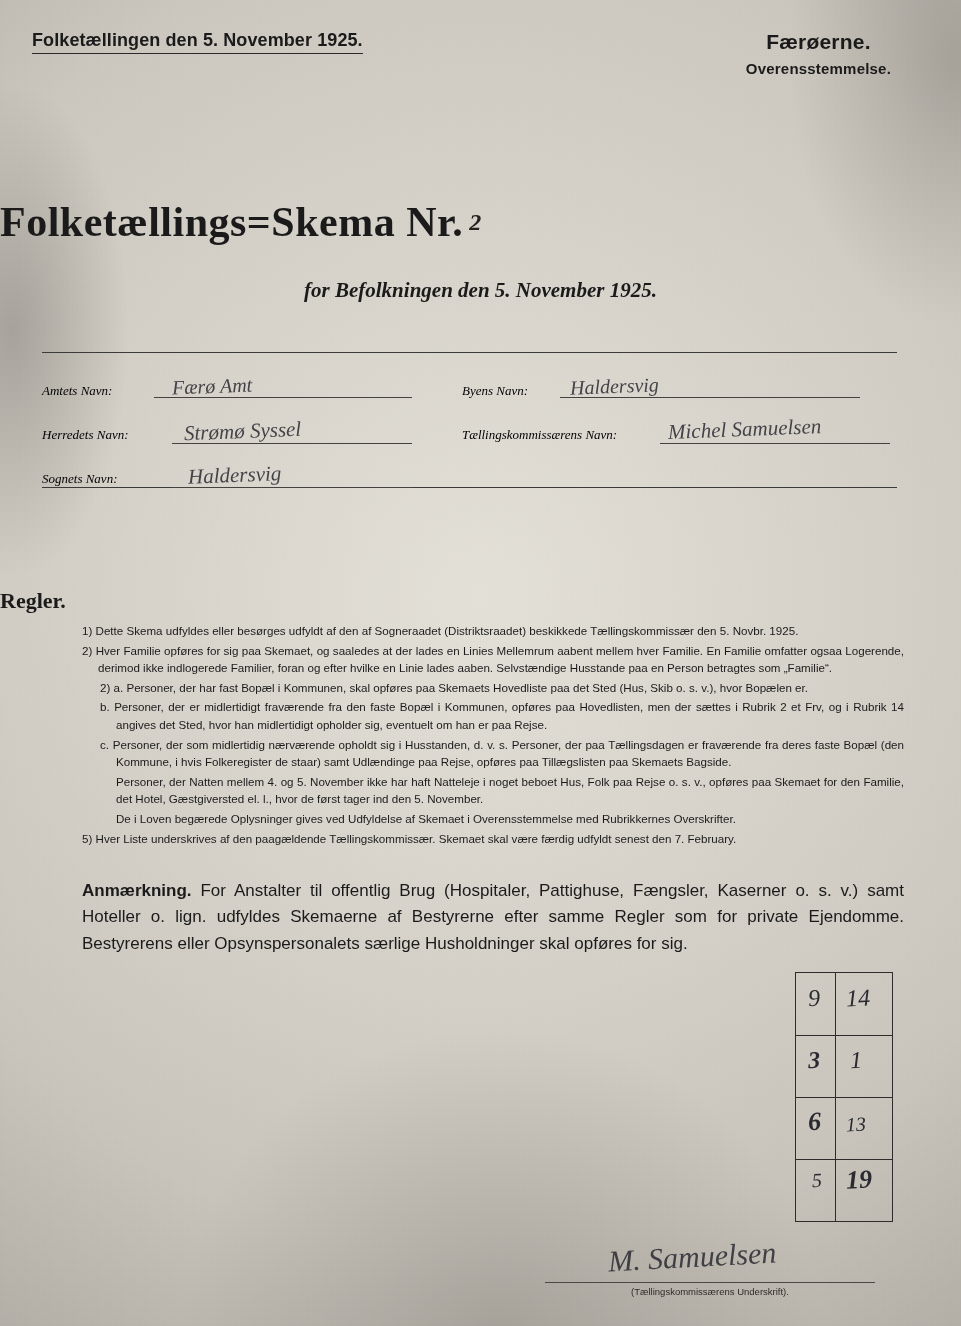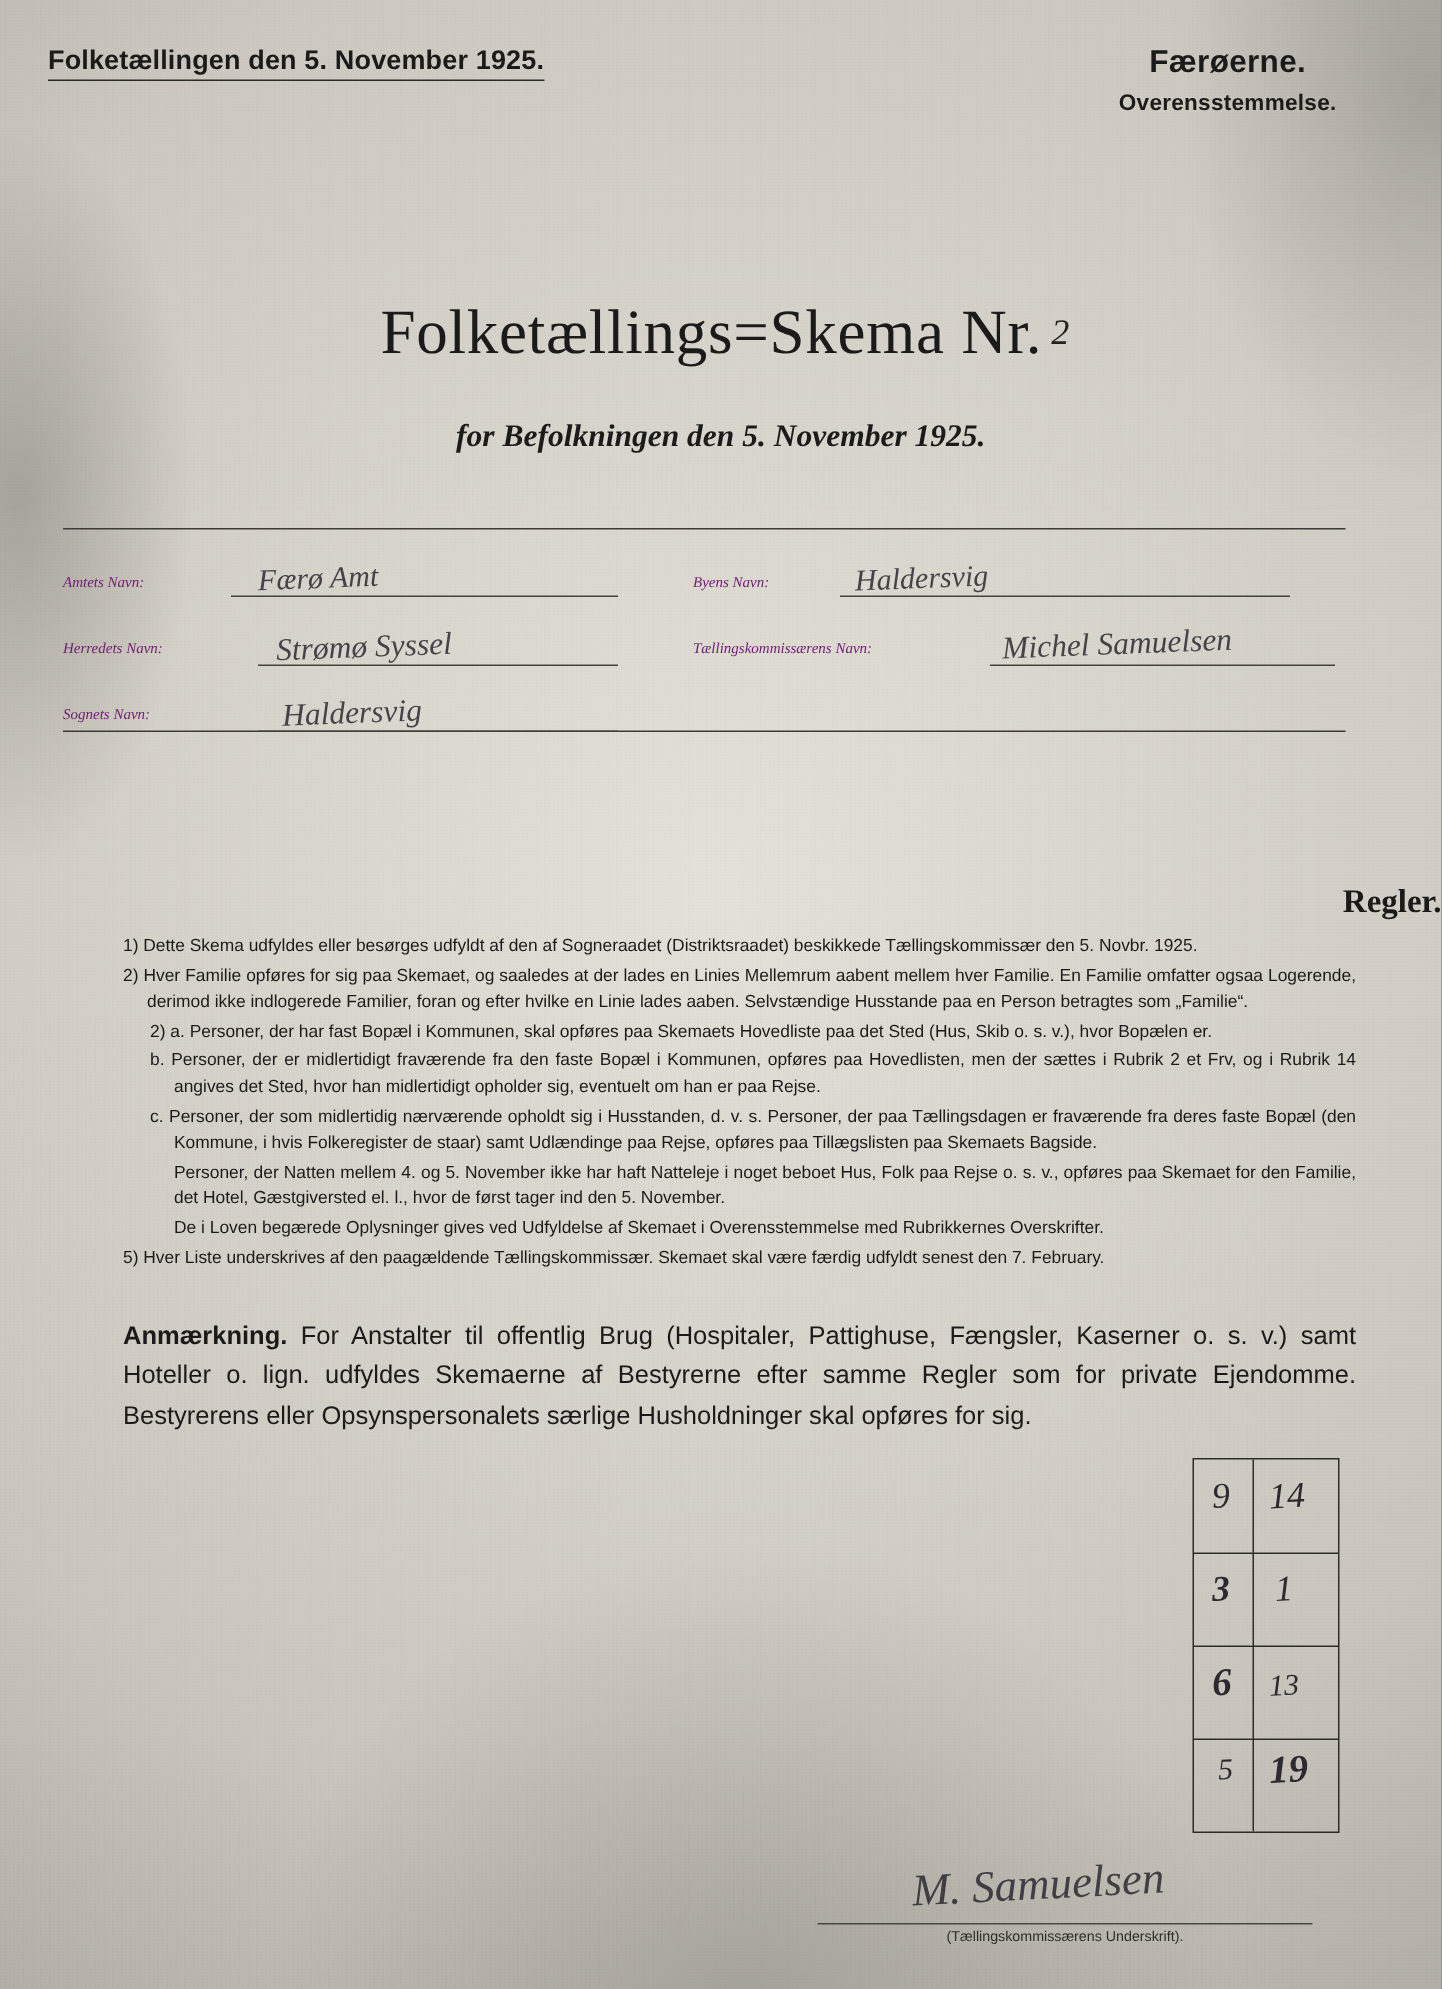--- a/index.html
+++ b/index.html
@@ -69,24 +69,23 @@
     text-align: center;
     line-height: 1.5;
   }
   .hdr-right .l1 { font-size: 21px; font-weight: bold; letter-spacing: 0.2px; }
   .hdr-right .l2 { font-size: 15px; font-weight: bold; letter-spacing: 0.2px; }
 
   
   .title {
     position: absolute;
     left: 0; right: 0; top: 198px;
-    text-align: center;
     font-family: "Liberation Serif", serif;
     font-size: 42px;
-    font-weight: normal;
+    font-weight: bold;
     letter-spacing: 0.5px;
   }
   .title .nr-num {
     font-family: "Liberation Serif", serif;
     font-size: 24px;
     font-style: italic;
     color: #23211f;
     position: relative;
     top: -6px;
     left: 6px;
@@ -102,42 +101,42 @@
   }
 
   
   .idblock { position: absolute; left: 42px; top: 352px; width: 855px; }
   .rule { height: 0; border-top: 1.5px solid #3a3a38; margin: 0; }
   .idrows { position: relative; height: 122px; padding-top: 12px; }
   .idlabel {
     position: absolute;
     font-family: "Liberation Serif", serif;
     font-style: italic;
-    font-size: 10px;
-    color: #701a75;
+    font-size: 13px;
+    color: #000000;
   }
   .idline {
     position: absolute;
     border-bottom: 1px solid #44423e;
   }
   .hand {
     position: absolute;
     font-family: "Liberation Serif", serif;
     font-style: italic;
     color: #2b2b33;
     white-space: nowrap;
     transform: rotate(-2.2deg);
     opacity: 0.86;
   }
 
   
   .regler-h {
     position: absolute;
     left: 0; right: 0; top: 588px;
-    text-align: right;
+    text-align: left;
     font-family: "Liberation Serif", serif;
     font-size: 22px;
     font-weight: bold;
   }
   .regler {
     position: absolute;
     left: 82px; top: 622px; width: 822px;
     font-size: 11.6px;
     line-height: 1.52;
     text-align: justify;

